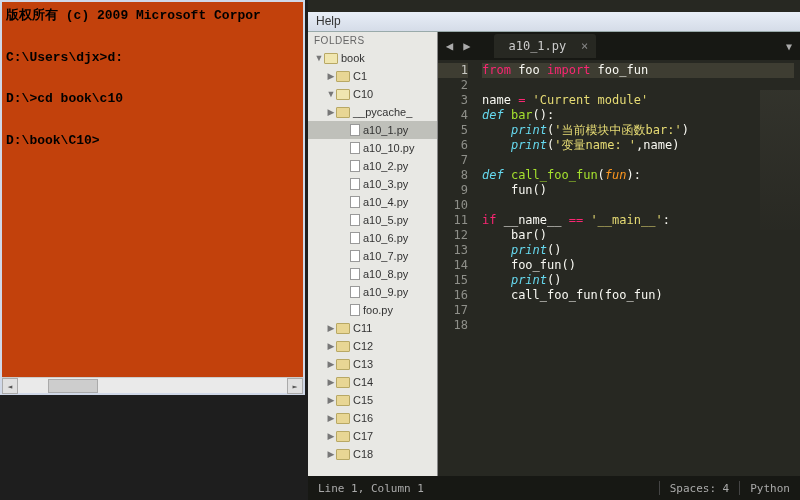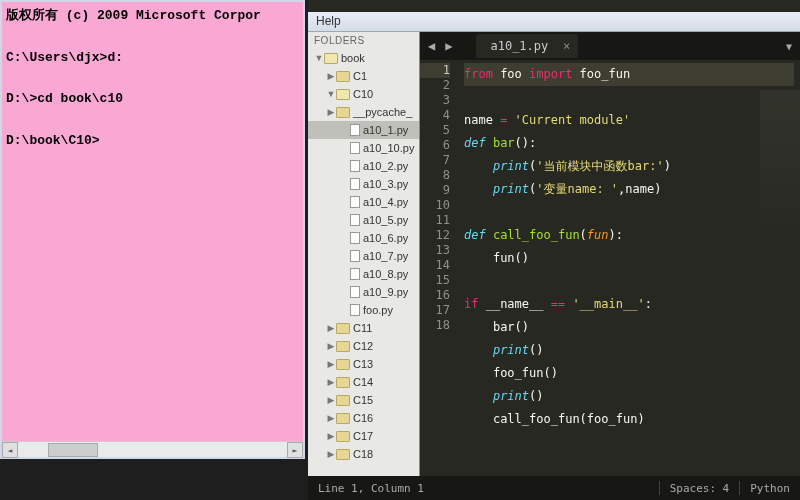--- a/index.html
+++ b/index.html
@@ -1,33 +1,33 @@
 <!DOCTYPE html>
 <html><head>
 <meta charset="utf-8">
 <style>
 * { margin: 0; padding: 0; box-sizing: border-box; }
 body { font-family: "Consolas", "Monaco", monospace; font-size: 12px; background: #1e1e1e; width: 800px; height: 500px; overflow: hidden; position: relative; }
 
 
-.terminal-panel { position: absolute; left: 0; top: 0; width: 305px; height: 459px; background: #f9a8d4; border: 2px solid #d0d8e8; }
+.terminal-panel { position: absolute; left: 0; top: 0; width: 305px; height: 395px; background: #c2410c; border: 2px solid #d0d8e8; }
 .terminal-content { padding: 4px; font-family: "Courier New", monospace; font-size: 13px; font-weight: bold; line-height: 1.6; color: #000; white-space: pre; }
 .terminal-scrollbar { position: absolute; bottom: 0; left: 0; right: 0; height: 16px; background: #f0f0f0; border-top: 1px solid #ccc; display: flex; }
 .scroll-arrow { width: 16px; height: 16px; background: #e0e0e0; border: 1px solid #aaa; display: flex; align-items: center; justify-content: center; font-size: 8px; color: #555; }
 .scroll-track { flex: 1; background: #eaeaea; position: relative; }
 .scroll-thumb { position: absolute; left: 30px; width: 50px; height: 14px; top: 1px; background: #cdcdcd; border: 1px solid #aaa; }
 
 
 .editor { position: absolute; left: 308px; right: 0; top: 0; bottom: 0; background: #272822; display: flex; flex-direction: column; }
 .menubar { height: 20px; background: linear-gradient(#e8eef7, #d5dce8); border-bottom: 1px solid #9aa; color: #333; font-family: "Segoe UI", sans-serif; padding: 2px 8px; font-size: 12px; margin-top: 12px; }
 
 .editor-body { flex: 1; display: flex; overflow: hidden; }
 
 
-.sidebar { width: 112px; background: #e8e8e4; color: #444; font-family: "Segoe UI", sans-serif; font-size: 11px; border-right: 1px solid #888; overflow: hidden; }
+.sidebar { width: 130px; background: #e8e8e4; color: #444; font-family: "Segoe UI", sans-serif; font-size: 11px; border-right: 1px solid #888; overflow: hidden; }
 .sidebar-header { padding: 3px 6px; font-size: 10px; color: #666; letter-spacing: 0.5px; }
 .tree-row { display: flex; align-items: center; padding: 2px 2px; white-space: nowrap; cursor: pointer; height: 18px; }
 .tree-row.selected { background: #bfc0ba; }
 .arrow { display: inline-block; width: 10px; color: #777; font-size: 9px; text-align: center; }
 .arrow.down::before { content: "▼"; }
 .arrow.right::before { content: "▶"; }
 .icon-folder { display: inline-block; width: 14px; height: 11px; background: #e8d694; border: 1px solid #b8a864; border-radius: 1px; margin-right: 3px; }
 .icon-folder.open { background: #f0e6b0; }
 .icon-file { display: inline-block; width: 10px; height: 12px; background: #fff; border: 1px solid #999; margin-right: 3px; position: relative; }
 .tree-label { color: #333; }
@@ -39,21 +39,21 @@
 .tab-nav { display: flex; gap: 2px; margin-right: 20px; }
 .tab-nav span { color: #aaa; font-size: 12px; padding: 0 4px; cursor: pointer; }
 .tab { background: #272822; color: #ccc; padding: 5px 30px 5px 14px; font-size: 12px; position: relative; border-radius: 3px 3px 0 0; }
 .tab-close { position: absolute; right: 8px; top: 5px; color: #888; font-size: 12px; }
 .tab-overflow { margin-left: auto; margin-right: 8px; color: #aaa; font-size: 10px; }
 
 .code-body { flex: 1; display: flex; position: relative; }
 .gutter { width: 38px; background: #272822; color: #8f908a; text-align: right; padding: 3px 8px 3px 0; font-size: 12px; line-height: 15px; }
 .gutter .ln { display: block; }
 .gutter .cur { background: #3e3d32; color: #c8c8c2; }
-.code { flex: 1; padding: 3px 6px; font-size: 12px; line-height: 23px; white-space: pre; color: #f8f8f2; }
+.code { flex: 1; padding: 3px 6px; font-size: 12px; line-height: 15px; white-space: pre; color: #f8f8f2; }
 .code .cur-line { background: #3e3d32; display: inline-block; width: 100%; }
 .k-red { color: #f92672; }
 .k-green { color: #a6e22e; }
 .k-blue { color: #66d9ef; font-style: italic; }
 .k-str { color: #e6db74; }
 .k-or { color: #fd971f; font-style: italic; }
 .k-white { color: #f8f8f2; }
 
 .minimap { position: absolute; right: 0; top: 30px; width: 40px; height: 140px; background: linear-gradient(#3a3a32, #2a2a24); opacity: 0.6; }
 

